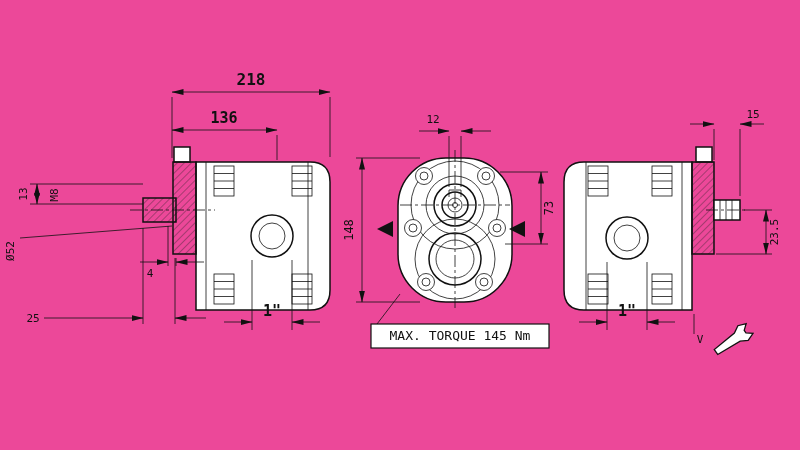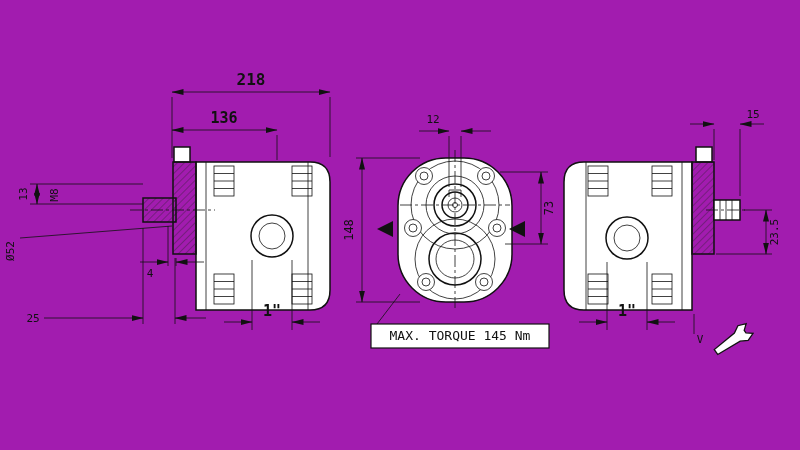--- a/index.html
+++ b/index.html
@@ -1,16 +1,16 @@
 <!DOCTYPE html>
 <html><head>
 <meta charset="utf-8">
 <style>
   html,body{margin:0;padding:0;background:#fff;}
-  #canvas{position:relative;width:800px;height:450px;background:#a21caf;overflow:hidden;
+  #canvas{position:relative;width:800px;height:450px;background:#ec4899;overflow:hidden;
           font-family:"DejaVu Sans Mono", monospace;}
   svg{display:block}
   .obj{fill:none;stroke:#111;stroke-width:1.5;}
   .objf{fill:#fff;stroke:#111;stroke-width:1.5;}
   .thin{fill:none;stroke:#111;stroke-width:0.8;}
   .thinf{fill:#fff;stroke:#111;stroke-width:0.8;}
   .dim,.ext{fill:none;stroke:#111;stroke-width:0.8;}
   .cl{fill:none;stroke:#111;stroke-width:0.8;stroke-dasharray:12 3 3 3;}
   .hatched{fill:url(#hatch);stroke:#111;stroke-width:1.5;}
   text{fill:#111;font-family:"DejaVu Sans Mono", monospace;}

